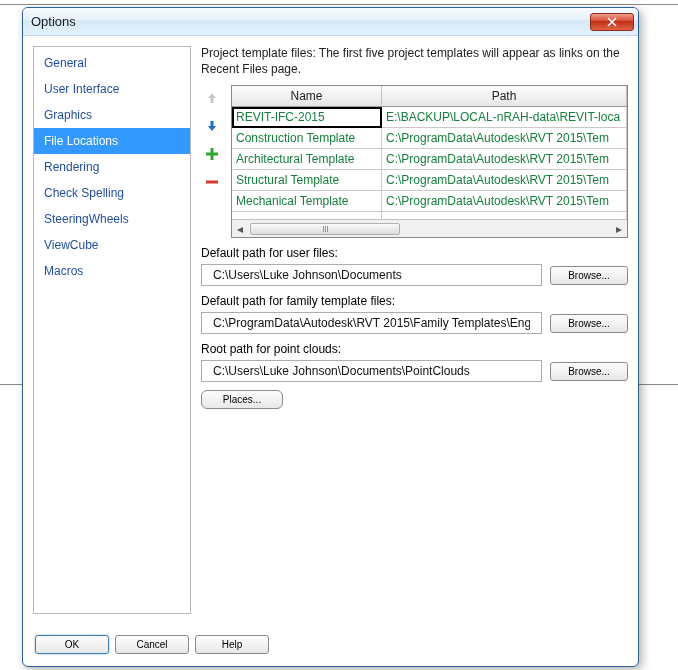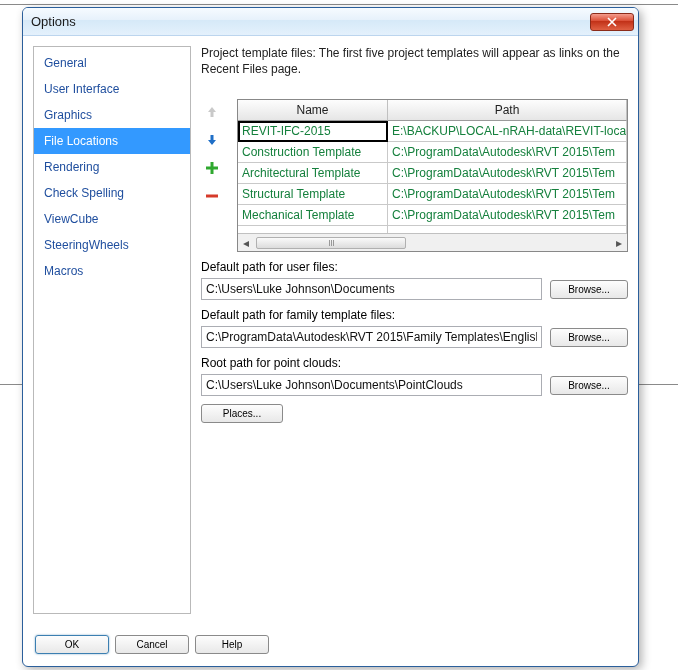--- a/index.html
+++ b/index.html
@@ -93,22 +93,21 @@
       display: flex;
       flex-direction: column;
       gap: 8px;
     }
     .intro-text {
       color: #222;
       line-height: 1.3;
     }
     .table-row-area {
       display: flex;
-      gap: 14px;
-      margin-top: 14px;
+      gap: 8px;
     }
     .table-btns {
       display: flex;
       flex-direction: column;
       gap: 6px;
       width: 22px;
       padding-top: 2px;
     }
     .tbtn {
       width: 22px;
@@ -198,41 +197,42 @@
       gap: 4px;
     }
     .field-row {
       display: flex;
       gap: 8px;
       align-items: center;
     }
     .text-input {
       flex: 1;
       border: 1px solid #abadb3;
-      padding: 3px 4px;
+      padding: 3px 11px;
       font-size: 12px;
       font-family: inherit;
       background: #fff;
       color: #111;
       width: 100%;
     }
     .browse-btn, .places-btn, .footer-btn {
       border: 1px solid #8a8a8a;
       background: linear-gradient(to bottom, #fdfdfd, #e8e8e8);
       padding: 3px 12px;
       font-size: 10px;
       font-family: inherit;
       border-radius: 3px;
       cursor: pointer;
       min-width: 78px;
       text-align: center;
     }
     .places-btn {
       align-self: flex-start;
       min-width: 82px;
+      border-radius: 6px;
     }
     .footer {
       display: flex;
       gap: 6px;
       padding: 10px 12px 12px;
       border-top: 1px solid transparent;
     }
     .footer-btn {
       min-width: 74px;
     }
@@ -270,22 +270,22 @@
   <div class="dialog-body">
     <div class="content-area">
 
       <div class="sidebar" id="sidebar">
           <div class="sidebar-item">General</div>
           <div class="sidebar-item">User Interface</div>
           <div class="sidebar-item">Graphics</div>
           <div class="sidebar-item active">File Locations</div>
           <div class="sidebar-item">Rendering</div>
           <div class="sidebar-item">Check Spelling</div>
+          <div class="sidebar-item">SteeringWheels</div>
           <div class="sidebar-item">ViewCube</div>
-          <div class="sidebar-item">SteeringWheels</div>
           <div class="sidebar-item">Macros</div>
         </div>
 
       <div class="main-panel">
 
         <div class="intro-text">Project template files:  The first five project templates will appear as links on the Recent Files page.</div>
 
         <div class="table-row-area">
 
           <div class="table-btns">

